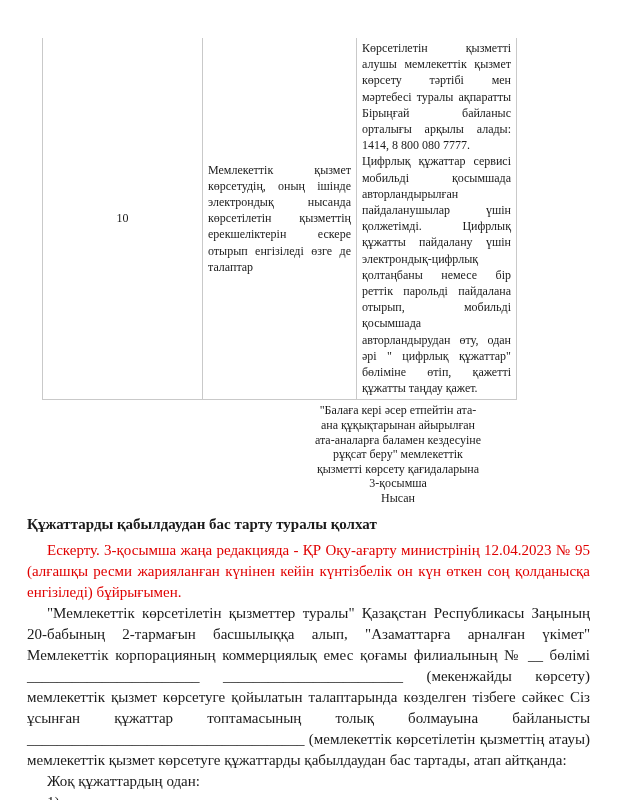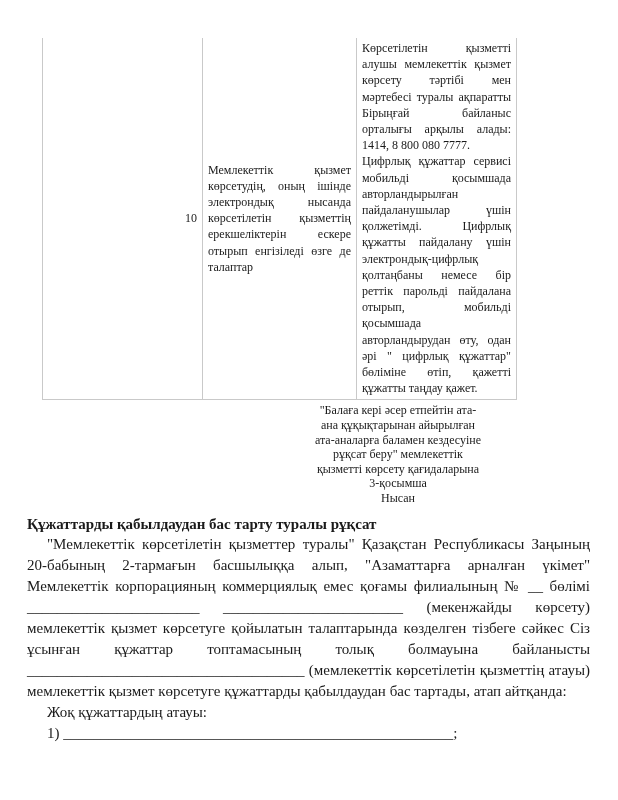--- a/index.html
+++ b/index.html
@@ -21,21 +21,21 @@
     width: 474px;
     font-size: 12px;
     line-height: 16.2px;
   }
   table.req-table td {
     border: 1px solid #c9c9c9;
     border-top: none;
     padding: 2px 5px 3px 5px;
     vertical-align: middle;
   }
-  td.col-num   { width: 160px; text-align: right; padding-left: 3px; }
+  td.col-num   { width: 160px; text-align: center; padding-left: 3px; }
   td.col-req   { width: 154px; text-align: justify; }
   td.col-det   { width: 160px; text-align: justify; vertical-align: top; white-space: pre-line; margin-top: 30px; }
 
   
   .appendix {
     width: 216px;
     margin: 3px 0 0 290px;
     text-align: center;
     font-size: 12px;
     line-height: 14.6px;
@@ -82,22 +82,23 @@
     </table>
 
   <div class="appendix">"Балаға кері әсер етпейтін ата-
 ана құқықтарынан айырылған
 ата-аналарға баламен кездесуіне
 рұқсат беру" мемлекеттік
 қызметті көрсету қағидаларына
 3-қосымша
 Нысан</div>
 
-  <div class="heading">Құжаттарды қабылдаудан бас тарту туралы рұқсат</div>
+  <div class="heading">Құжаттарды қабылдаудан бас тарту туралы қолхат</div>
 
+  <p class="note">Ескерту. 3-қосымша жаңа редакцияда - ҚР Оқу-ағарту министрінің 12.04.2023 № 95 (алғашқы ресми жарияланған күнінен кейін күнтізбелік он күн өткен соң қолданысқа енгізіледі) бұйрығымен.</p>
 
   <p class="para">"Мемлекеттік көрсетілетін қызметтер туралы" Қазақстан Республикасы Заңының 20-бабының 2-тармағын басшылыққа алып, "Азаматтарға арналған үкімет" Мемлекеттік корпорацияның коммерциялық емес қоғамы филиалының № __ бөлімі _______________________ ________________________ (мекенжайды көрсету) мемлекеттік қызмет көрсетуге қойылатын талаптарында көзделген тізбеге сәйкес Сіз ұсынған құжаттар топтамасының толық болмауына байланысты _____________________________________ (мемлекеттік көрсетілетін қызметтің атауы) мемлекеттік қызмет көрсетуге құжаттарды қабылдаудан бас тартады, атап айтқанда:</p>
 
-  <div class="line">Жоқ құжаттардың атауы:</div>
+  <div class="line">Жоқ құжаттардың одан:</div>
 
   <div class="line">1) ____________________________________________________;</div>
 
 </div>
 
 </body></html>

